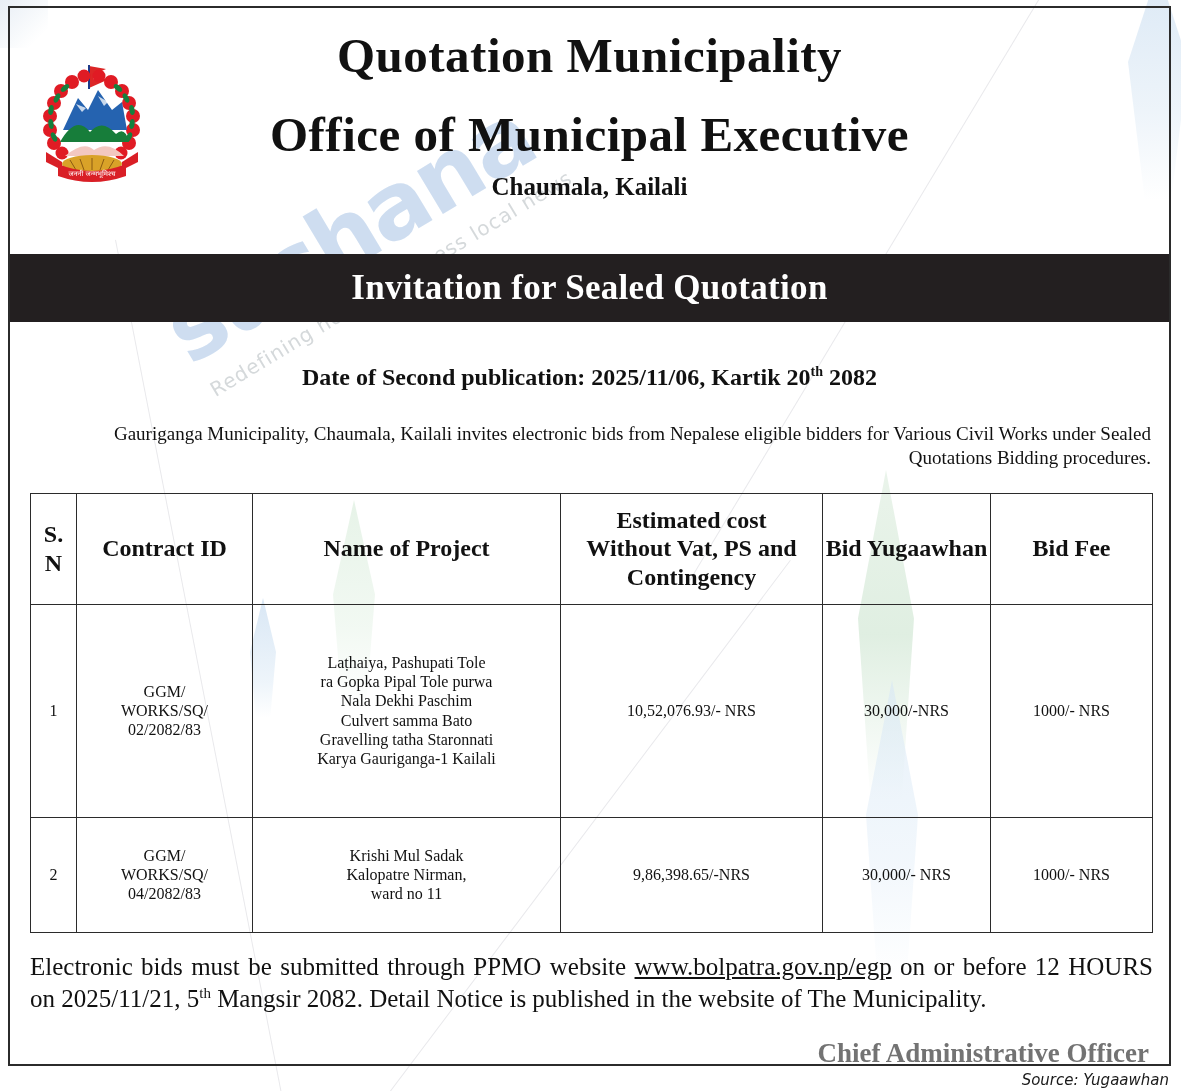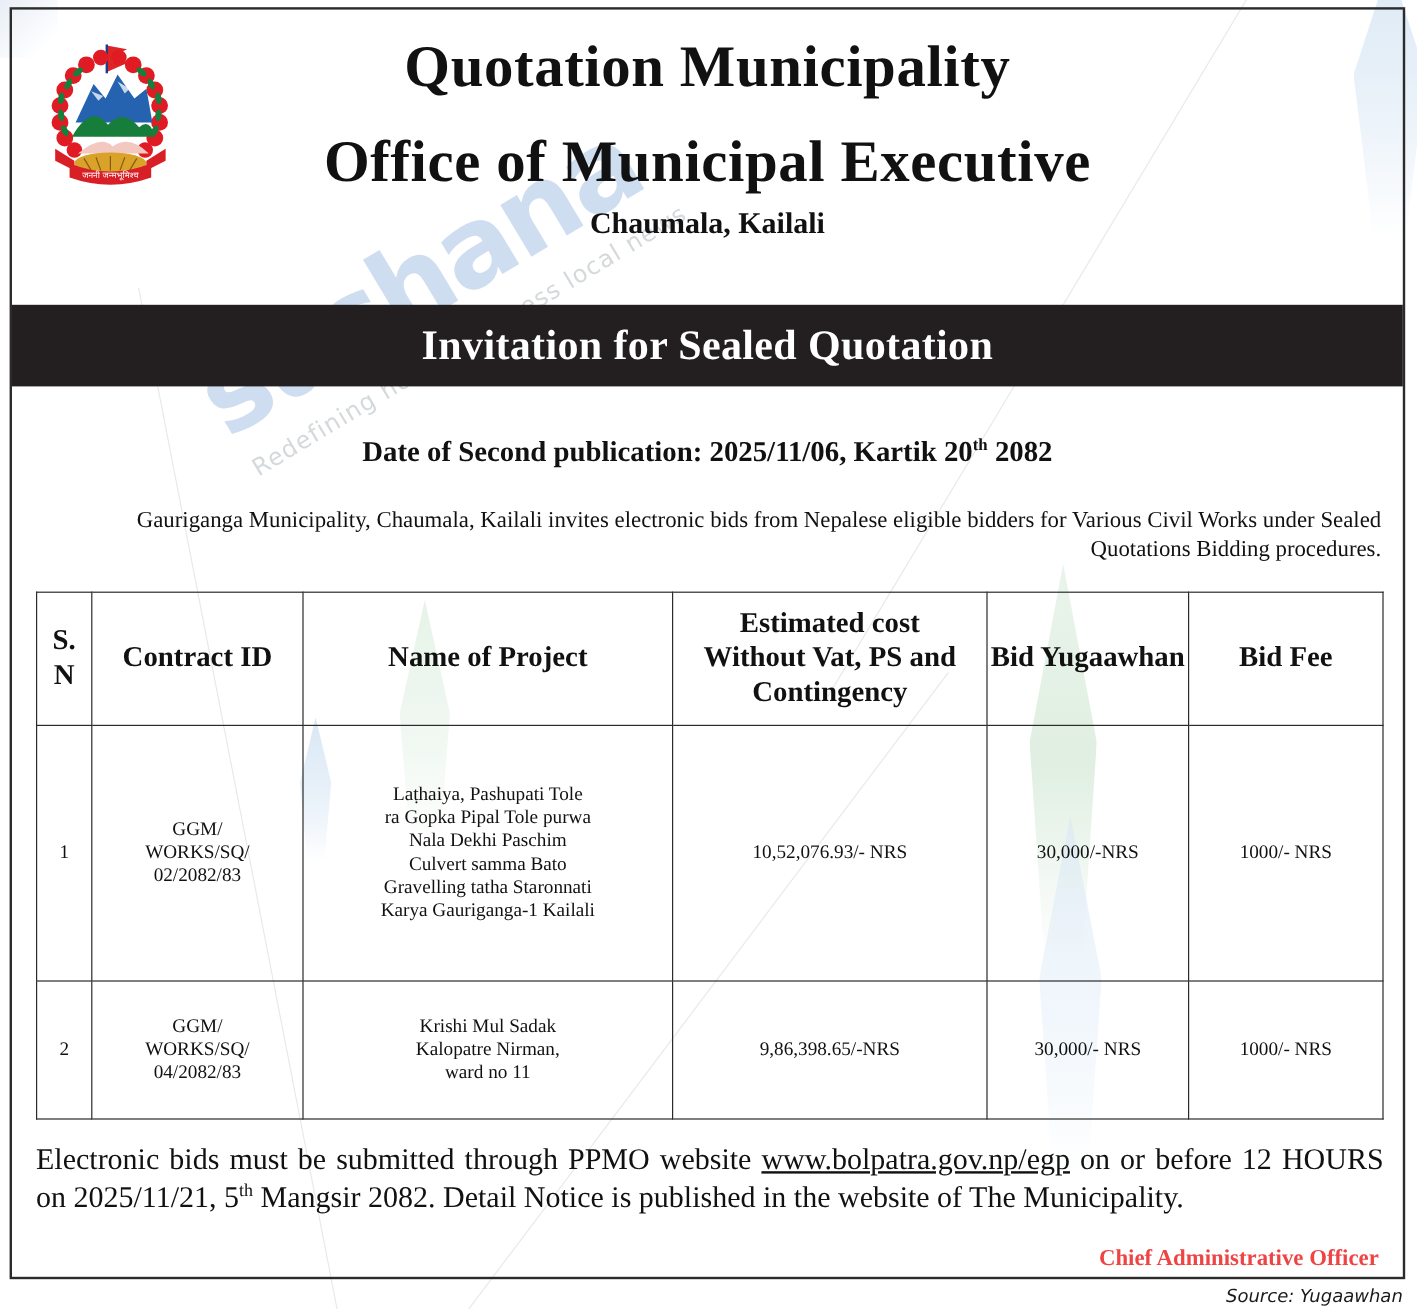--- a/index.html
+++ b/index.html
@@ -132,21 +132,21 @@
   }
 
   
   .header {
     position: relative;
     height: 246px;
   }
   .emblem {
     position: absolute;
     left: 22px;
-    top: 16px;
+    top: 44px;
     width: 120px;
     height: 140px;
   }
   .header-titles {
     text-align: center;
     padding-top: 22px;
   }
   .title-1 {
     font-size: 49px;
     font-weight: bold;
@@ -254,23 +254,23 @@
   }
   .footer-para .url {
     text-decoration: underline;
     color: #111;
   }
   .footer-para sup { font-size: 15px; }
 
   
   .signature {
     text-align: right;
-    font-size: 19px;
-    font-weight: bold;
-    color: #ef4444;
+    font-size: 27px;
+    font-weight: bold;
+    color: #737373;
     margin: 22px 20px 0 0;
   }
 
   
   .source-credit {
     position: absolute;
     right: 12px;
     top: 1071px;
     font-family: "DejaVu Sans", sans-serif;
     font-style: italic;

